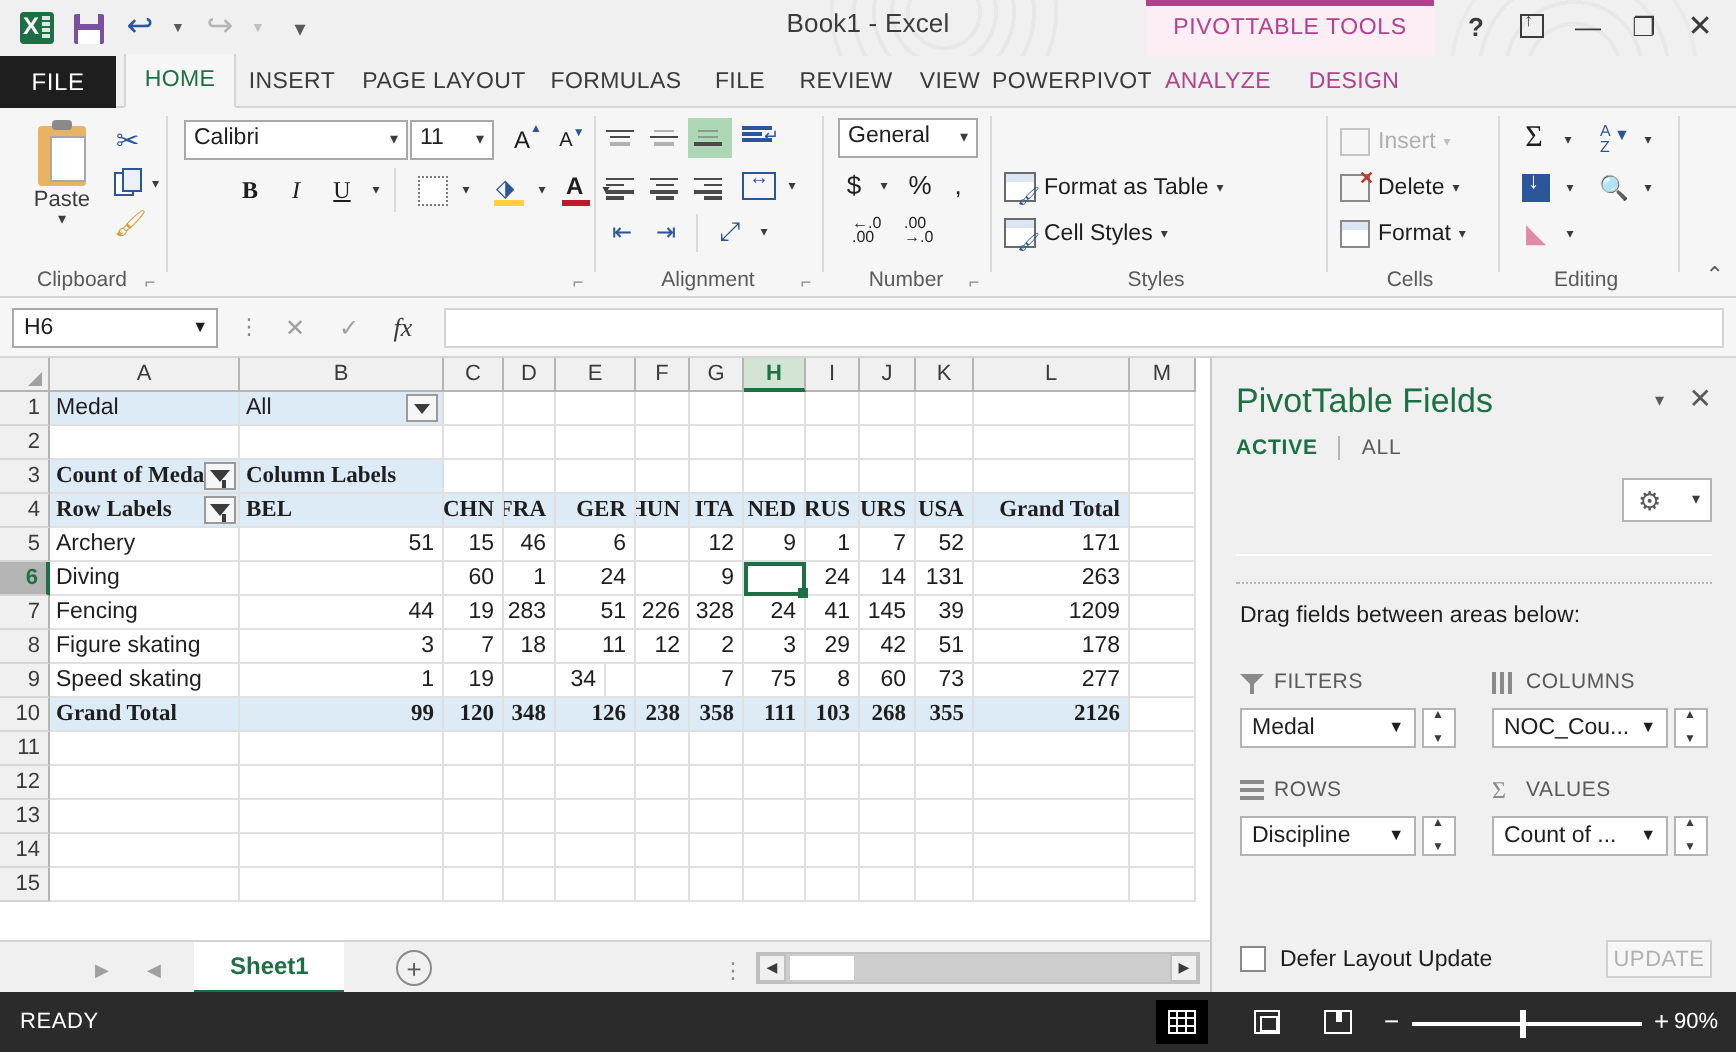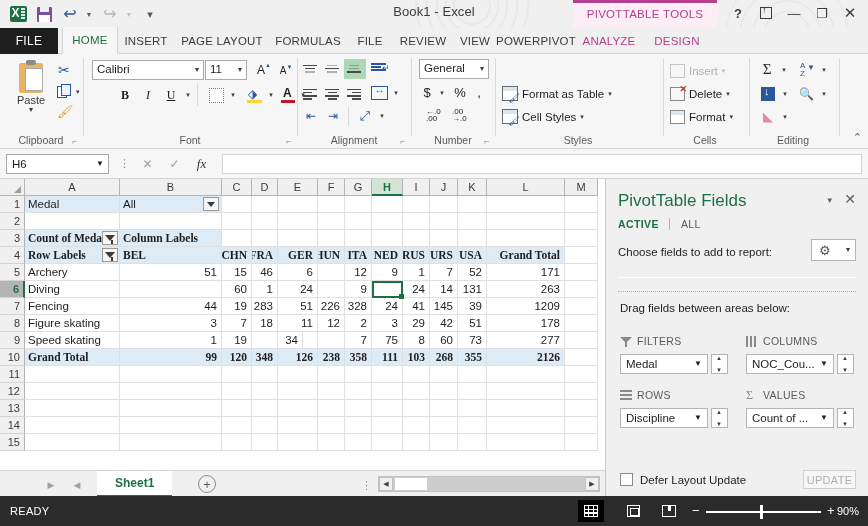--- a/index.html
+++ b/index.html
@@ -548,21 +548,20 @@
     <div class="rb" style="left:194px;top:30px;width:20px;height:22px">
       <div class="fcol-ic">
           <span class="a">A</span>
           <span class="bar"></span>
         </div>
     </div>
     <div class="rb" style="left:213px;top:30px;width:12px;height:22px">
         <span class="tiny-car">▾</span>
       </div>
 
-    <div class="grp-lbl">Font</div>
     <div class="dlg">⌐</div>
   </div>
   <div class="grp-sep" style="left:297px"></div>
 
   <div class="grp" style="left:298px;width:112px">
     <div class="rb" style="left:2px;top:5px;width:22px;height:20px">
       <div class="align-ic">
           <div class="ln" style="width:14px"></div>
           <div class="ln" style="width:10px;margin-left:2px"></div>
           <div class="ln" style="width:10px;margin-left:2px;opacity:.4"></div>
@@ -1128,21 +1127,20 @@
 <div class="pane">
   <div class="pane-title">PivotTable Fields</div>
   <div class="pane-car">▾</div>
   <div class="pane-x">✕</div>
 
   <div class="pane-tabs">
     <div class="pt active">ACTIVE</div>
     <div class="pt inactive">ALL</div>
   </div>
 
-  <div class="choose-lbl">Choose fields to add to report:</div>
   <div class="gearbtn">
     <span class="gear-g">⚙</span>
     <span class="gear-a">▾</span>
   </div>
   <div class="pane-rule"></div>
   <div class="pane-dots"></div>
   <div class="drag-lbl">Drag fields between areas below:</div>
 
   <div class="area" style="left:14px;top:156px;width:110px">
     <div class="area-hdr">

